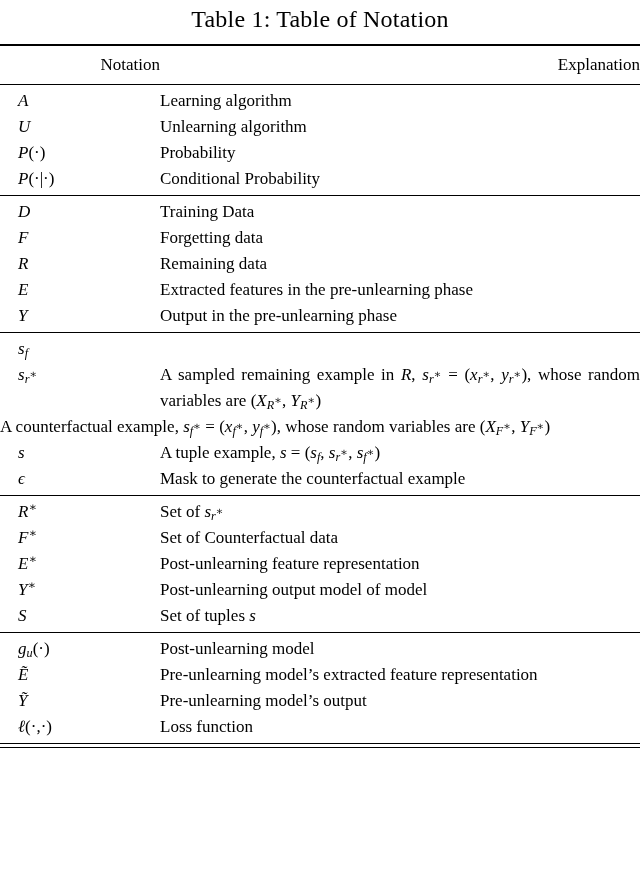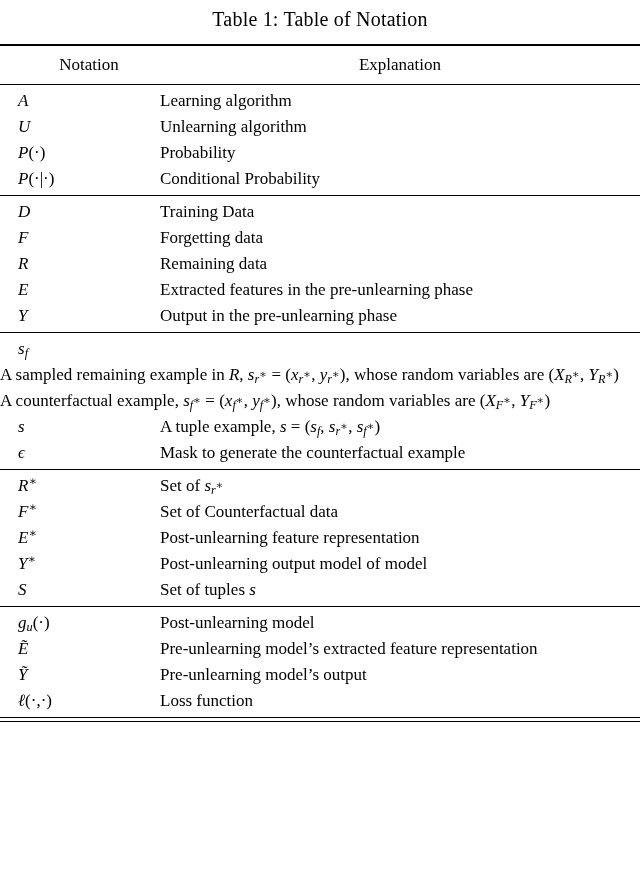--- a/index.html
+++ b/index.html
@@ -8,21 +8,21 @@
     width: 640px; height: 875px;
     font-family: "Liberation Serif", "DejaVu Serif", serif;
     color: #000000;
     font-size: 17px;
     line-height: 26px;
     overflow: hidden;
   }
   .page { width: 640px; height: 875px; padding-top: 6px; }
   .caption {
     text-align: center;
-    font-size: 20px;
+    font-size: 24px;
     line-height: 26px;
     margin-bottom: 12px;
     letter-spacing: 0.2px;
   }
   .table { border-top: 2px solid #000; width: 640px; }
   .header-row {
     display: flex;
     padding: 6px 0;
     border-bottom: 1.5px solid #000;
   }
@@ -32,21 +32,21 @@
   .cell.notation {
     width: 160px;
     flex-shrink: 0;
     padding-left: 18px;
   }
   .cell.explanation {
     flex: 1;
     padding-right: 0;
     text-align: justify;
   }
-  .header-row .cell { text-align: center; }
+  .header-row .cell { text-align: right; }
   .bottom-rule {
     height: 5px;
     border-top: 1.5px solid #000;
     border-bottom: 1.5px solid #000;
   }
   .math { white-space: normal; }
   .math i { font-style: italic; }
   sub, sup { line-height: 0; font-size: 72%; }
   sup { vertical-align: 0.5em; }
   sub { vertical-align: -0.22em; }
@@ -101,20 +101,21 @@
           <div class="row">
             <div class="cell notation"><span class="math"><i>Y</i></span></div>
             <div class="cell explanation">Output in the pre-unlearning phase</div>
           </div>
         </div>
         <div class="section">
           <div class="row">
             <div class="cell notation"><span class="math"><i>s</i><sub><i>f</i></sub></span></div>
           </div>
           <div class="row">
+            <div class="cell notation"><span class="math"><i>s</i><sub><i>r</i><sup>∗</sup></sub></span></div>
             <div class="cell explanation">A sampled remaining example in <span class="math"><i>R</i></span>, <span class="math"><i>s</i><sub><i>r</i><sup>∗</sup></sub> = (<i>x</i><sub><i>r</i><sup>∗</sup></sub>, <i>y</i><sub><i>r</i><sup>∗</sup></sub>)</span>, whose random variables are <span class="math">(<i>X</i><sub><i>R</i><sup>∗</sup></sub>, <i>Y</i><sub><i>R</i><sup>∗</sup></sub>)</span></div>
           </div>
           <div class="row">
             <div class="cell explanation">A counterfactual example, <span class="math"><i>s</i><sub><i>f</i><sup>∗</sup></sub> = (<i>x</i><sub><i>f</i><sup>∗</sup></sub>, <i>y</i><sub><i>f</i><sup>∗</sup></sub>)</span>, whose random variables are <span class="math">(<i>X</i><sub><i>F</i><sup>∗</sup></sub>, <i>Y</i><sub><i>F</i><sup>∗</sup></sub>)</span></div>
           </div>
           <div class="row">
             <div class="cell notation"><span class="math"><i>s</i></span></div>
             <div class="cell explanation">A tuple example, <span class="math"><i>s</i> = (<i>s</i><sub><i>f</i></sub>, <i>s</i><sub><i>r</i><sup>∗</sup></sub>, <i>s</i><sub><i>f</i><sup>∗</sup></sub>)</span></div>
           </div>
           <div class="row">

